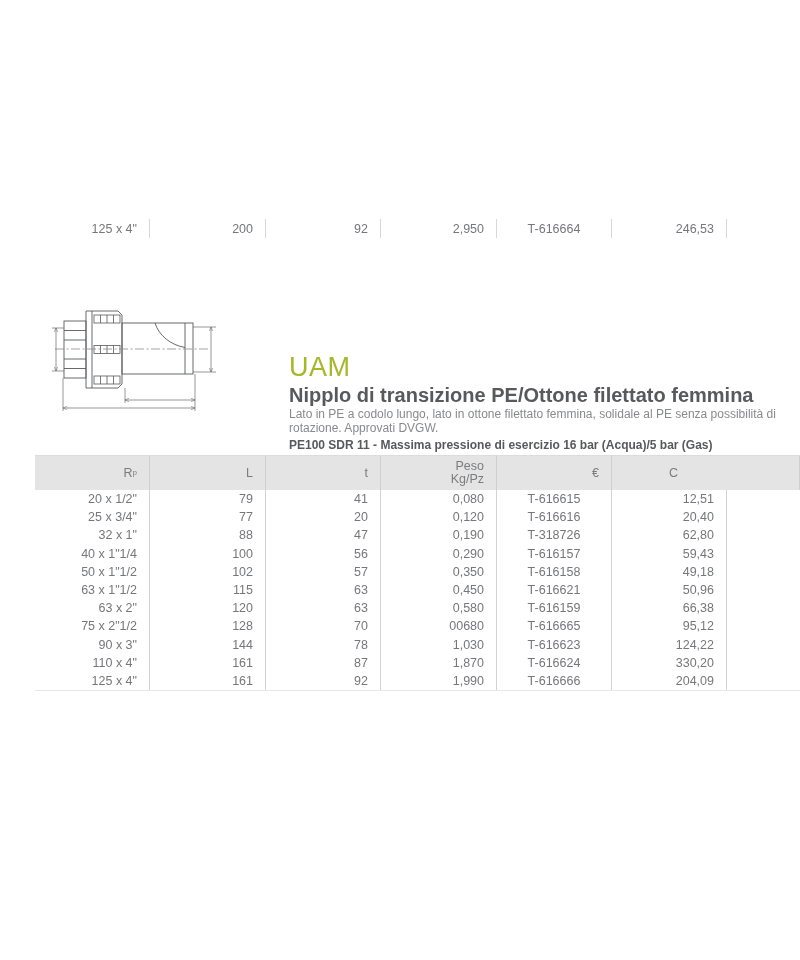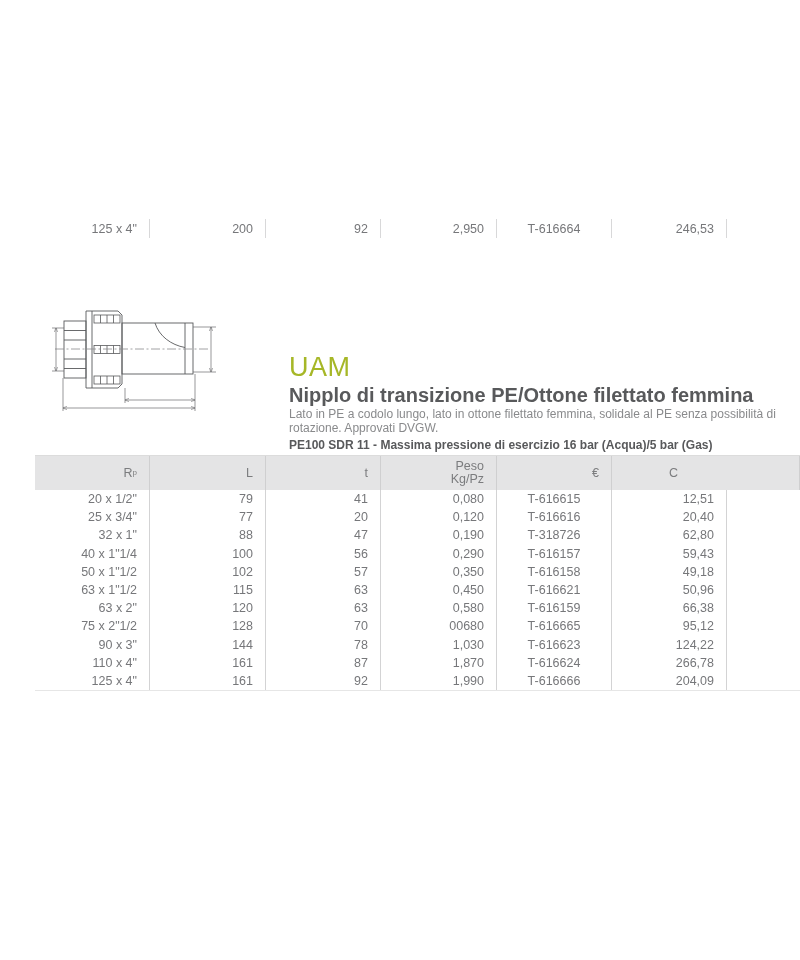--- a/index.html
+++ b/index.html
@@ -225,21 +225,21 @@
         <div class="cell c6">124,22</div>
         <div class="cell c7"></div>
       </div>
 
       <div class="t-row flexrow">
         <div class="cell c1">110 x 4"</div>
         <div class="cell c2">161</div>
         <div class="cell c3">87</div>
         <div class="cell c4">1,870</div>
         <div class="cell c5">T-616624</div>
-        <div class="cell c6">266,78</div>
+        <div class="cell c6">330,20</div>
         <div class="cell c7"></div>
       </div>
 
       <div class="t-row flexrow">
         <div class="cell c1">125 x 4"</div>
         <div class="cell c2">161</div>
         <div class="cell c3">92</div>
         <div class="cell c4">1,990</div>
         <div class="cell c5">T-616666</div>
         <div class="cell c6">204,09</div>

